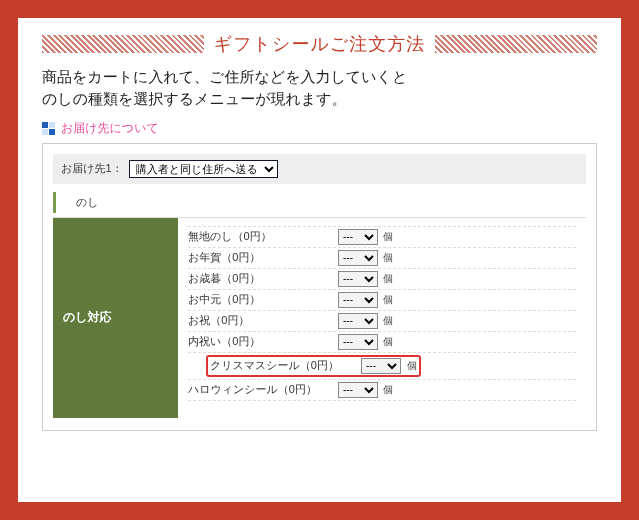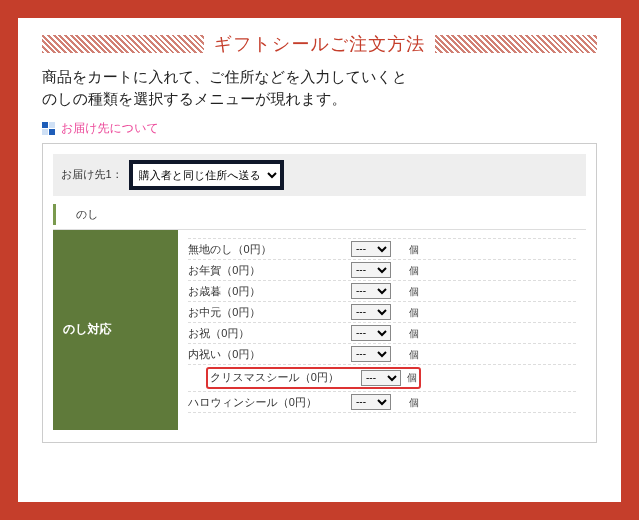--- a/index.html
+++ b/index.html
@@ -68,23 +68,23 @@
     padding: 6px 8px;
     font-size: 11px;
     color: #333;
     display: flex;
     align-items: center;
     gap: 6px;
     margin-bottom: 8px;
   }
   .addr-select {
     font-size: 11px;
-    border: 4px solid #0f172a;
+    border: 1px solid #0f172a;
     background: #fff;
-    height: 30px;
+    height: 18px;
     padding: 0 2px;
   }
   .noshi-head {
     border-left: 3px solid #7a9a4e;
     padding: 3px 20px;
     font-size: 11px;
     color: #333;
     margin-bottom: 4px;
   }
   .noshi-body {
@@ -101,26 +101,26 @@
     padding-left: 10px;
     font-size: 12px;
     font-weight: bold;
   }
   .rows {
     flex: 1;
     padding: 8px 10px;
   }
   .row {
     display: flex;
-    align-items: flex-end;
+    align-items: center;
     font-size: 11px;
     color: #333;
     padding: 2px 0;
     border-bottom: 1px dashed #ddd;
-    gap: 18px;
+    gap: 5px;
   }
   .row:first-child { border-top: 1px dashed #ddd; }
   .row-label { width: 145px; }
   .mini-select {
     font-size: 10px;
     border: 1px solid #888;
     background: #f4f4f4;
     height: 16px;
     width: 40px;
   }

